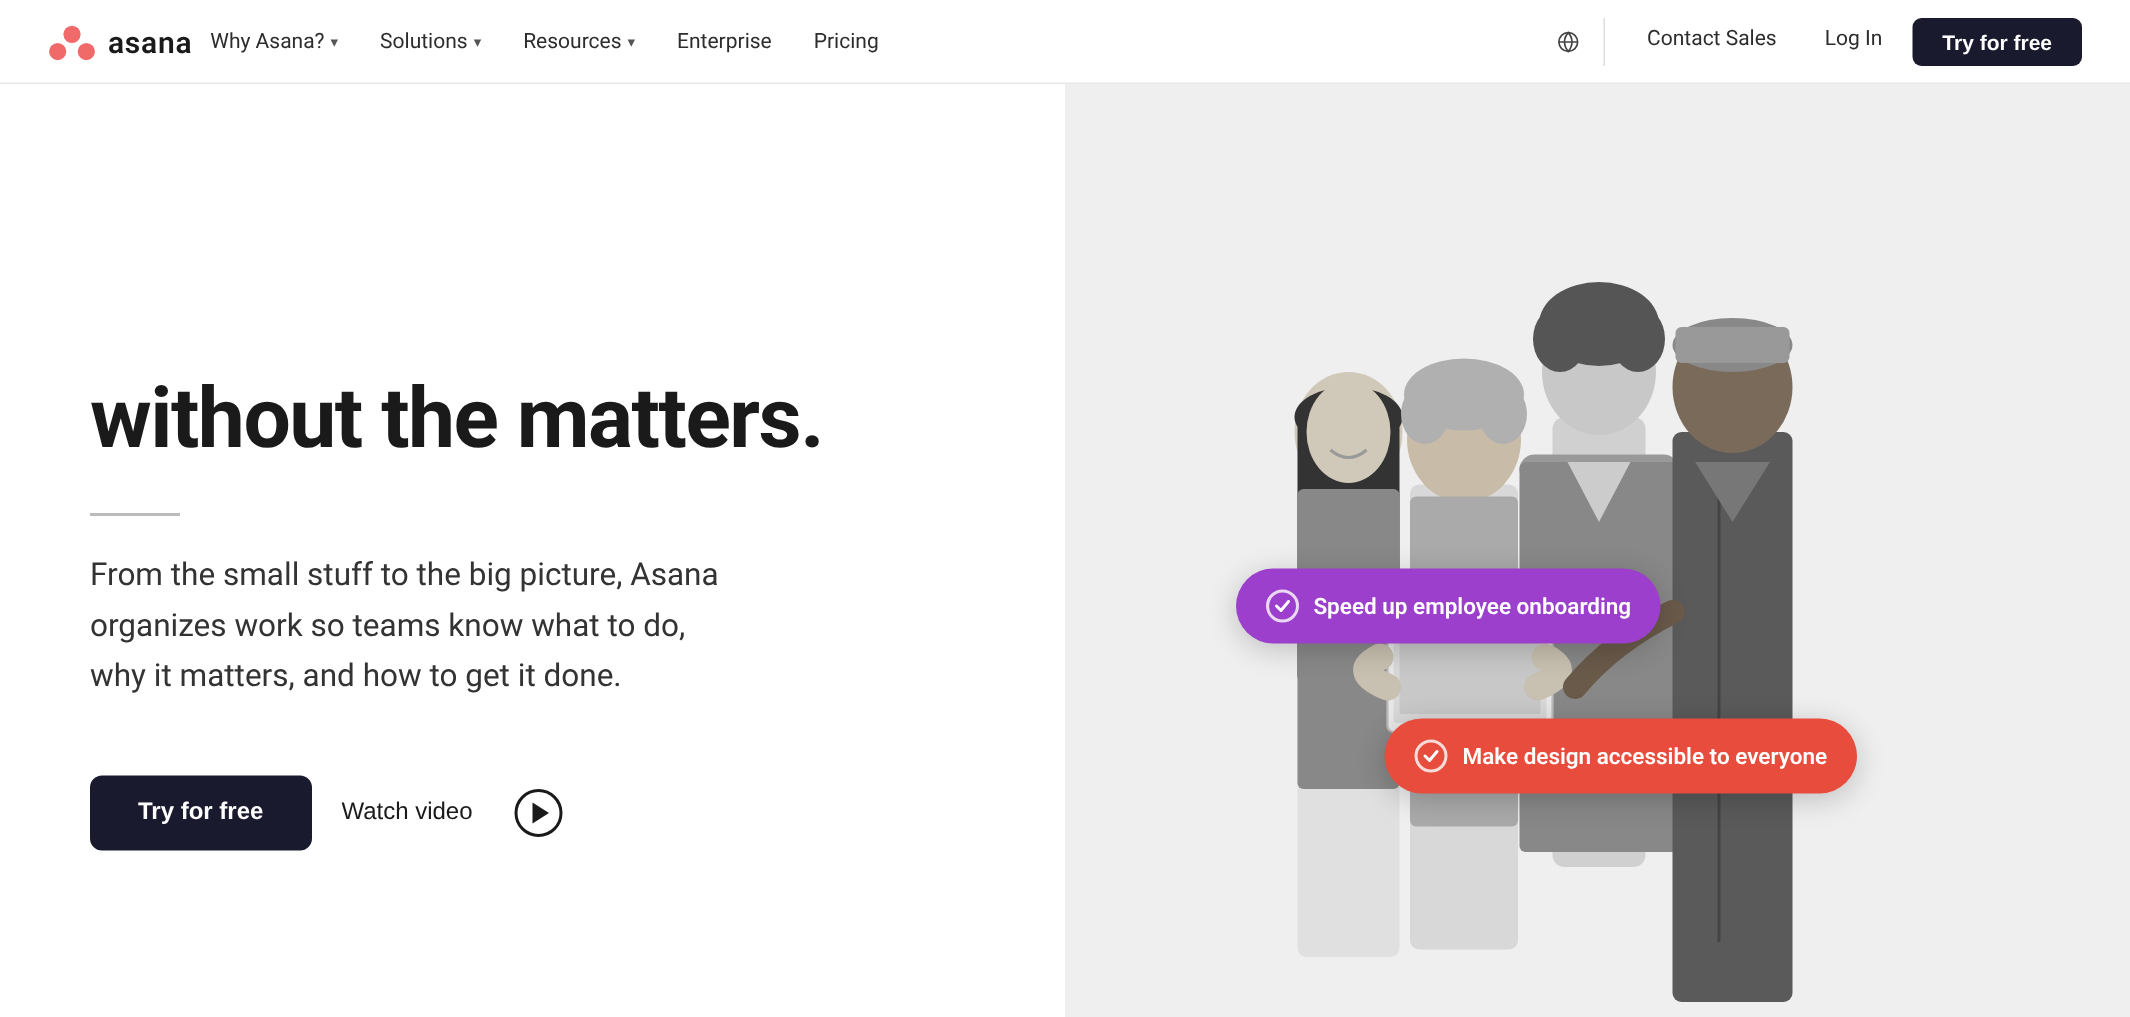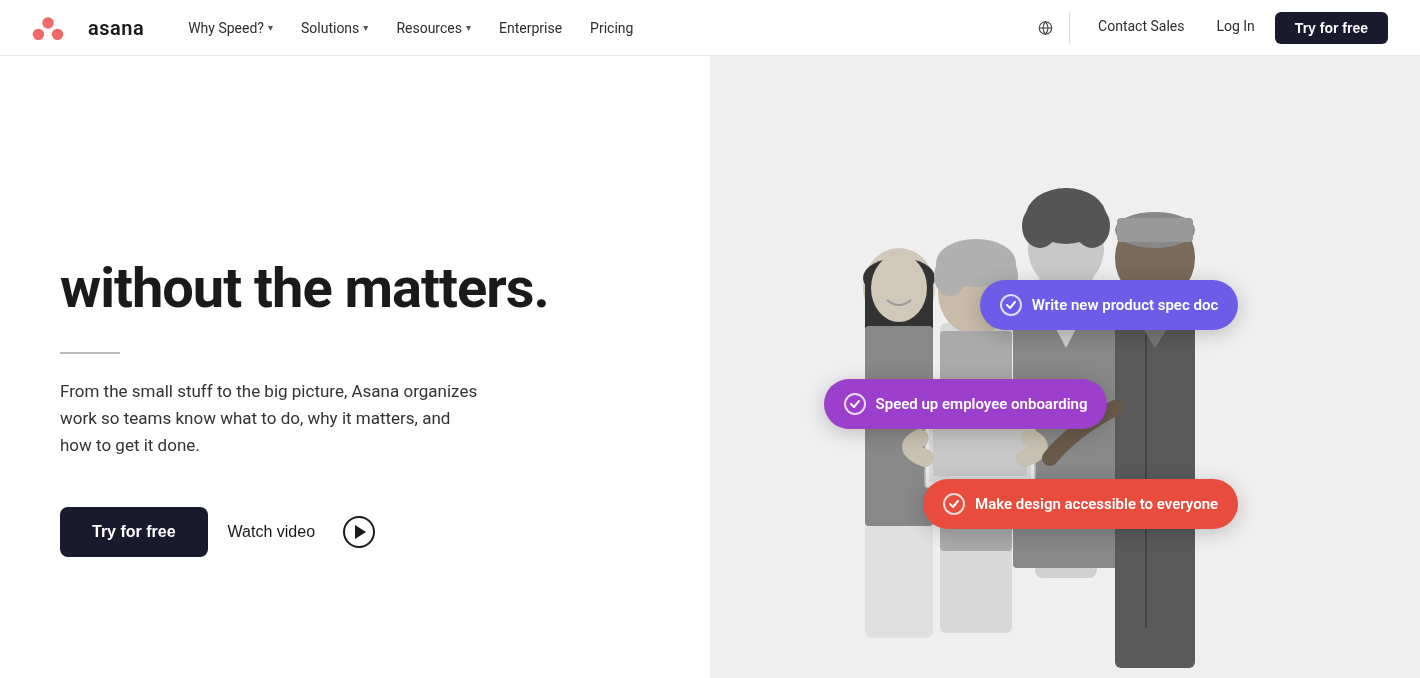--- a/index.html
+++ b/index.html
@@ -12,22 +12,21 @@
       height: 56px;
       padding: 0 32px;
       border-bottom: 1px solid #e8e8e8;
       background: #fff;
       position: relative;
       z-index: 10;
     }
     .nav-logo {
       display: flex;
       align-items: center;
-      gap: 24px;
-      margin-right: 32px;
+      gap: 8px;
       text-decoration: none;
       text-align: center;
     }
     .logo-icon {
       width: 32px;
       height: 28px;
     }
     .logo-text {
       font-size: 20px;
       font-weight: 600;
@@ -116,21 +115,21 @@
       letter-spacing: -1px;
       margin-bottom: 32px;
     }
     .hero-divider {
       width: 60px;
       height: 2px;
       background: #bbb;
       margin-bottom: 24px;
     }
     .hero-desc {
-      font-size: 17px;
+      font-size: 21px;
       color: #333;
       line-height: 1.6;
       max-width: 420px;
       margin-bottom: 48px;
     }
     .hero-actions {
       display: flex;
       align-items: center;
       gap: 20px;
     }
@@ -234,21 +233,21 @@
     <svg class="logo-icon" viewBox="0 0 50 44" fill="none" xmlns="http://www.w3.org/2000/svg">
       <ellipse cx="25" cy="14" rx="9" ry="9" fill="#F06A6A"></ellipse>
       <ellipse cx="10" cy="32" rx="9" ry="9" fill="#F06A6A"></ellipse>
       <ellipse cx="40" cy="32" rx="9" ry="9" fill="#F06A6A"></ellipse>
     </svg>
     <span class="logo-text">asana</span>
   </a>
 
   <div class="nav-links">
     <a class="nav-link">
-      <span>Why Speed?</span>
+      <span>Why Asana?</span>
       <span class="chevron">▾</span>
     </a>
     <a class="nav-link">
       <span>Solutions</span>
       <span class="chevron">▾</span>
     </a>
     <a class="nav-link">
       <span>Resources</span>
       <span class="chevron">▾</span>
     </a>
@@ -362,28 +361,20 @@
 
         <path d="M365 250 L390 290 L415 250" fill="#777"></path>
       </g>
 
       <path d="M155 380 Q135 390 160 400" stroke="#c8c0b0" stroke-width="18" fill="none" stroke-linecap="round"></path>
       <path d="M265 380 Q285 390 260 400" stroke="#c8c0b0" stroke-width="18" fill="none" stroke-linecap="round"></path>
 
       <path d="M350 350 Q310 370 285 400" stroke="#6a5a4a" stroke-width="16" fill="none" stroke-linecap="round"></path>
     </svg>
 
-    <div class="task-badge task-badge-1" style="background:#6C5CE7;top:36%;left:38%;">
-      <div class="badge-check">
-        <svg width="12" height="12" viewBox="0 0 12 12">
-          <polyline points="2,6 5,9 10,3" fill="none" stroke="white" stroke-width="2" stroke-linecap="round" stroke-linejoin="round"></polyline>
-        </svg>
-      </div>
-      <span>Write new product spec doc</span>
-    </div>
 
     <div class="task-badge task-badge-2" style="background:#9B3FCC;top:52%;left:16%;">
       <div class="badge-check">
         <svg width="12" height="12" viewBox="0 0 12 12">
           <polyline points="2,6 5,9 10,3" fill="none" stroke="white" stroke-width="2" stroke-linecap="round" stroke-linejoin="round"></polyline>
         </svg>
       </div>
       <span>Speed up employee onboarding</span>
     </div>
 

